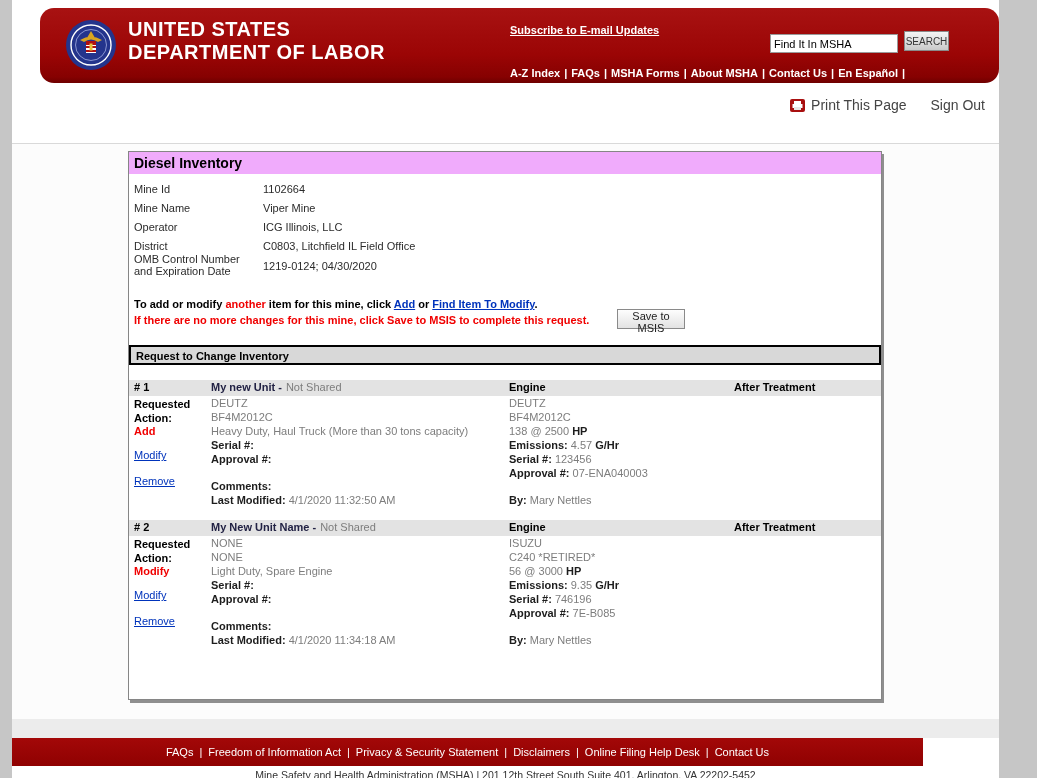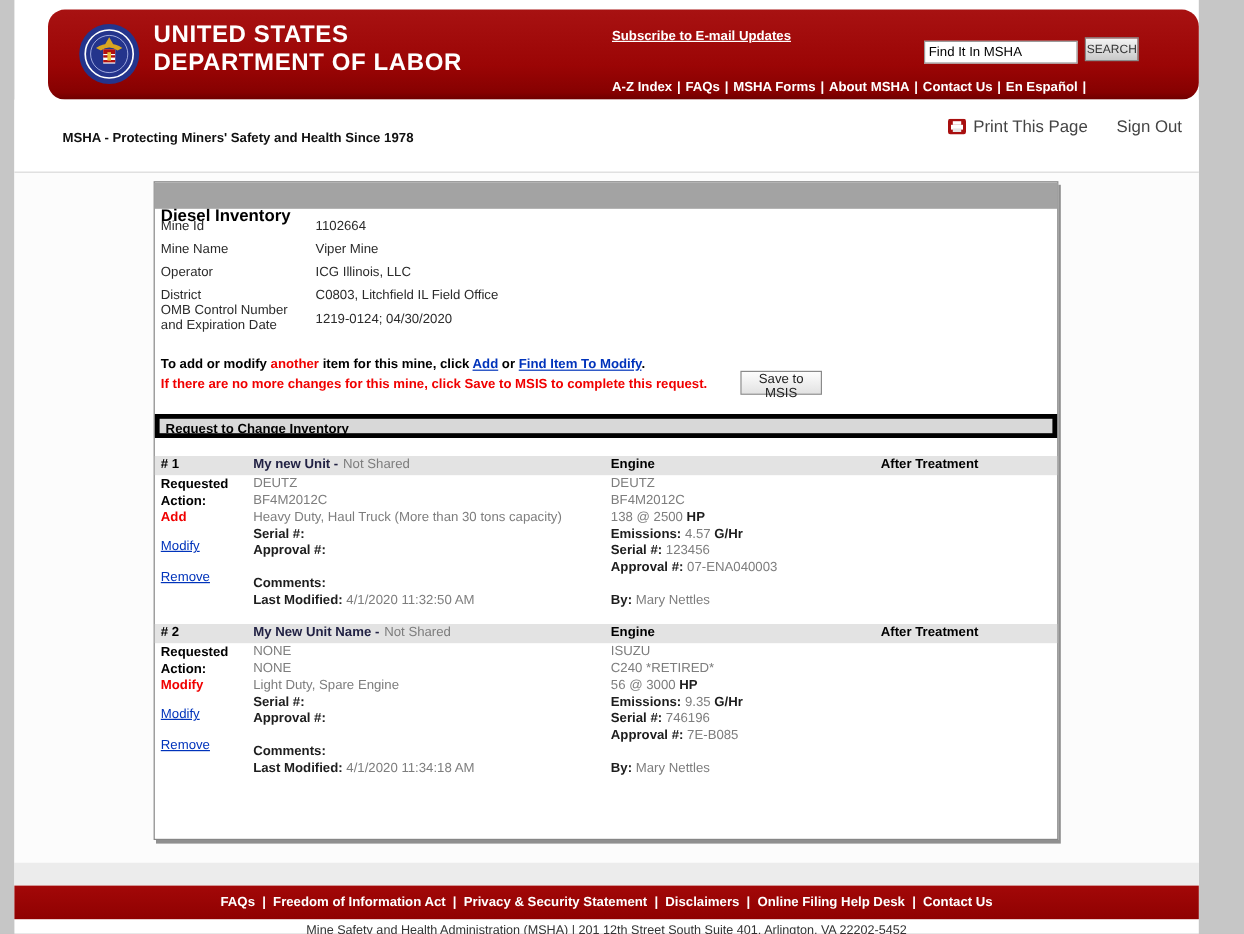--- a/index.html
+++ b/index.html
@@ -35,56 +35,56 @@
   .printer-ico { width:15px; height:13px; display:inline-block; }
 
   
   .main { position:absolute; left:0; top:143px; width:987px; height:576px;
           background:#fcfcfc; border-top:1px solid #d9d9d9; }
   .gray-strip { position:absolute; left:0; top:719px; width:987px; height:19px; background:#ececec; }
 
   
   .cbox { position:absolute; left:116px; top:7px; width:754px; height:549px; background:#ffffff;
           border:1px solid #868686; box-shadow:2px 3px 0 #8f8f8f; }
-  .cbox-title { position:absolute; left:0; top:0; right:0; height:22px; background:#a3a3a3;
-                font-size:14px; font-weight:bold; color:#000; padding:19px 0 0 5px; }
+  .cbox-title { position:absolute; left:0; top:0; right:0; height:22px; background:#f0abfc;
+                font-size:14px; font-weight:bold; color:#000; padding:3px 0 0 5px; }
   .inforow { position:absolute; font-size:11px; color:#2b2b2b; }
   .inforow .ilabel { position:absolute; left:5px; width:106px; }
   .inforow .ivalue { position:absolute; left:134px; width:400px; white-space:nowrap; }
   .instr1 { position:absolute; left:5px; top:146px; font-size:11px; font-weight:bold; color:#000; white-space:nowrap; }
   .instr2 { position:absolute; left:5px; top:162px; font-size:11px; font-weight:bold; color:#f00000; white-space:nowrap; }
   .redtxt { color:#f00000; }
   .bluelink { color:#0033bb; text-decoration:underline; cursor:pointer; }
   .save-btn { position:absolute; left:488px; top:157px; width:68px; height:20px;
               background:linear-gradient(#fdfdfd,#e2e2e2); border:1px solid #8a8a8a;
               font-size:11px; color:#222; cursor:pointer; }
   .req-bar { position:absolute; left:0; top:193px; width:752px; height:20px; background:#d8d8d8;
-             border:4px solid #000000; font-size:11px; font-weight:bold; color:#000; padding:3px 0 0 5px; }
+             border:2px solid #000000; font-size:11px; font-weight:bold; color:#000; padding:3px 0 0 5px; }
 
   
   .item { position:absolute; left:0; width:752px; height:140px; }
   .item1 { top:228px; } .item2 { top:368px; }
   .item-head { position:absolute; left:0; top:0; width:752px; height:16px; background:#e3e3e3; }
   .ih-num { position:absolute; left:5px; top:1px; font-size:11px; font-weight:bold; color:#000; }
   .ih-name { position:absolute; left:82px; top:1px; font-size:11px; font-weight:bold; color:#222244; }
   .ih-status { font-weight:normal; color:#7d7d7d; margin-left:4px; }
   .ih-engine { position:absolute; left:380px; top:1px; font-size:11px; font-weight:bold; color:#000; }
   .ih-at { position:absolute; left:605px; top:1px; font-size:11px; font-weight:bold; color:#000; }
   .ln { position:absolute; font-size:11px; line-height:13px; white-space:nowrap; }
   .c1 { left:5px; width:75px; } .c2 { left:82px; width:296px; } .c3 { left:380px; width:224px; }
   .reqlbl { position:absolute; left:5px; top:17px; width:72px; font-size:11px; line-height:14px;
             font-weight:bold; color:#000; }
   .gval { color:#7d7d7d; }
   .blbl { font-weight:bold; color:#1d1d1d; }
   .bunit { font-weight:bold; color:#1d1d1d; }
 
   
-  .footer-bar { position:absolute; left:0; top:738px; width:987px; height:28px;
+  .footer-bar { position:absolute; left:0; top:738px; width:911px; height:28px;
                 background:linear-gradient(#a30808,#8f0101); color:#ffffff; text-align:center;
-                font-size:11px; font-weight:bold; padding-top:8px; }
+                font-size:11px; font-weight:normal; padding-top:8px; }
   .footer-bar .flink { cursor:pointer; }
   .footer-bar .sep { margin:0 6px; }
   .address { position:absolute; left:0; top:769px; width:987px; text-align:center;
              font-size:10.5px; color:#333; }
 </style>
 </head>
 <body>
 
 <div class="page">
 
@@ -107,21 +107,20 @@
     </div>
     <a class="subscribe">Subscribe to E-mail Updates</a>
     <input class="search-input" type="text" value="Find It In MSHA" style="">
     <button class="search-btn">SEARCH</button>
     <div class="hdr-nav">
       <span class="navlink">A-Z Index</span><span class="sep">|</span><span class="navlink">FAQs</span><span class="sep">|</span><span class="navlink">MSHA Forms</span><span class="sep">|</span><span class="navlink">About MSHA</span><span class="sep">|</span><span class="navlink">Contact Us</span><span class="sep">|</span><span class="navlink">En Español</span><span class="sep">|</span>
     </div>
   </div>
 
   <div class="masthead">
-    <div class="msha-tagline">MSHA - Protecting Miners' Safety and Health Since 1978</div>
     <div class="print-area">
       <svg class="printer-ico" viewBox="0 0 15 13">
         <rect x="0" y="0" width="15" height="13" rx="2" fill="#a80f0f"></rect>
         <rect x="4" y="2" width="7" height="3" fill="#ffffff"></rect>
         <rect x="2.5" y="5" width="10" height="4" fill="#ffffff"></rect>
         <rect x="4" y="8" width="7" height="3" fill="#e6e6e6"></rect>
       </svg>
       <span class="print-link">Print This Page</span>
       <span class="signout-link">Sign Out</span>
     </div>

